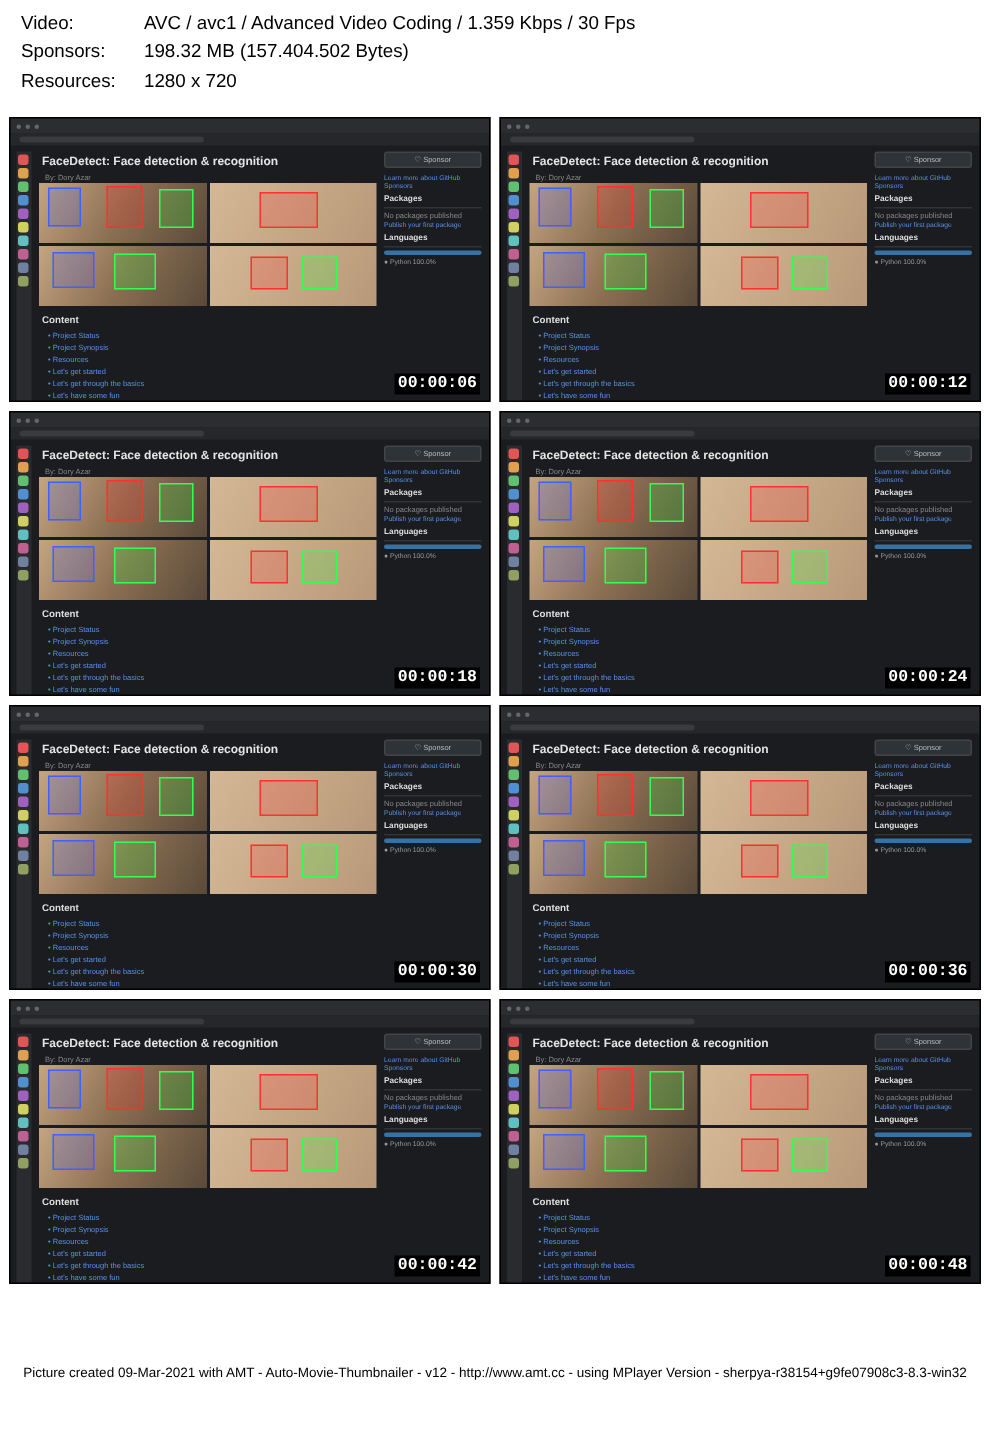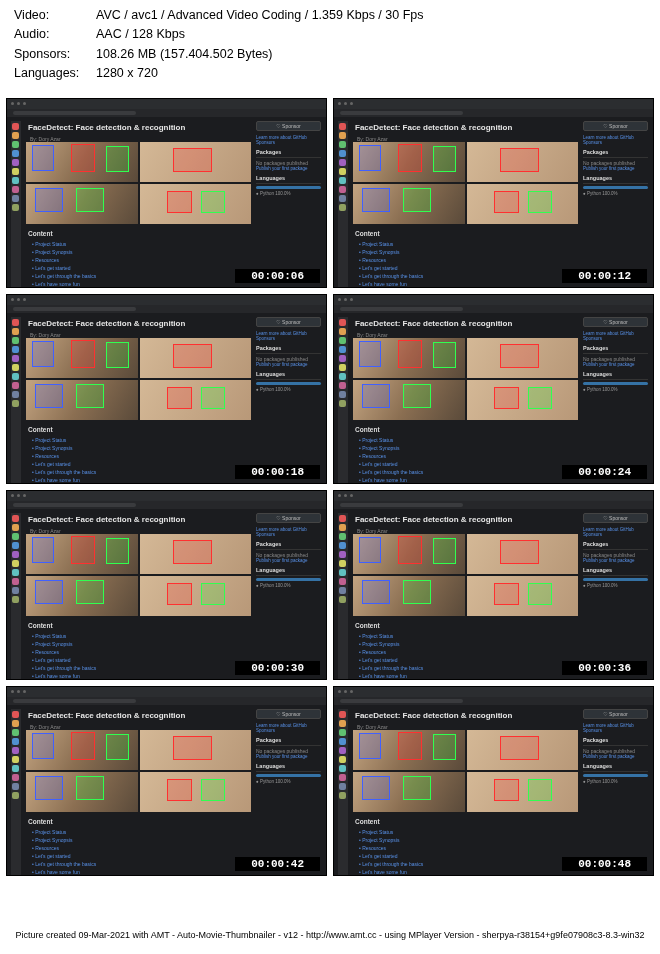--- a/index.html
+++ b/index.html
@@ -33,42 +33,38 @@
 .content-h { color: #ddd; font-size: 6.5px; margin: 6px 0 3px 2px; font-weight: 600; }
 .link-list { list-style: none; padding-left: 6px; }
 .link-list li { color: #5891e8; font-size: 5px; line-height: 1.6; }
 .link-list li::before { content: "• "; color: #5891e8; }
 .side-col { width: 65px; font-size: 5px; color: #888; }
 .side-btn { background: #2e3338; border: 1px solid #444; border-radius: 2px; text-align: center; padding: 1px 0; color: #bbb; font-size: 5px; margin-bottom: 4px; }
 .side-link { color: #5891e8; font-size: 4.5px; margin-bottom: 4px; }
 .side-head { color: #ddd; font-size: 5.5px; font-weight: 600; margin: 4px 0 2px; border-bottom: 1px solid #333; padding-bottom: 2px; }
 .lang-bar { height: 3px; background: #3572A5; border-radius: 2px; margin: 2px 0; }
 .lang-label { font-size: 4.5px; color: #999; }
-.timestamp { position: absolute; bottom: 4px; right: 6px; background: #000; color: #fff; font-size: 11px; font-weight: 700; padding: 1px 16px; font-family: "Courier New", monospace; }
+.timestamp { position: absolute; bottom: 4px; right: 6px; background: #000; color: #fff; font-size: 11px; font-weight: 700; padding: 1px 2px; font-family: "Courier New", monospace; }
 .footer { font-size: 9px; color: #000; padding: 4px 6px; background: #fff; text-align: center; margin-top: 44px; }
 </style>
 </head>
 <body>
 
 <div class="header">
   <div id="meta-rows">
       <div class="header-row">
         <div class="header-label">Video:</div>
         <div class="header-value">AVC / avc1 / Advanced Video Coding / 1.359 Kbps / 30 Fps</div>
       </div>
       <div class="header-row">
-        <div class="header-label">Audio:</div>
-        <div class="header-value">AAC / 128 Kbps</div>
+        <div class="header-label">Sponsors:</div>
+        <div class="header-value">198.32 MB (157.404.502 Bytes)</div>
       </div>
       <div class="header-row">
-        <div class="header-label">Sponsors:</div>
-        <div class="header-value">108.26 MB (157.404.502 Bytes)</div>
-      </div>
-      <div class="header-row">
-        <div class="header-label">Languages:</div>
+        <div class="header-label">Resources:</div>
         <div class="header-value">1280 x 720</div>
       </div>
     </div>
 </div>
 
 <div class="grid" id="grid">
     <div class="thumb">
       <div class="titlebar">
         <div class="dot"></div>
         <div class="dot"></div>

